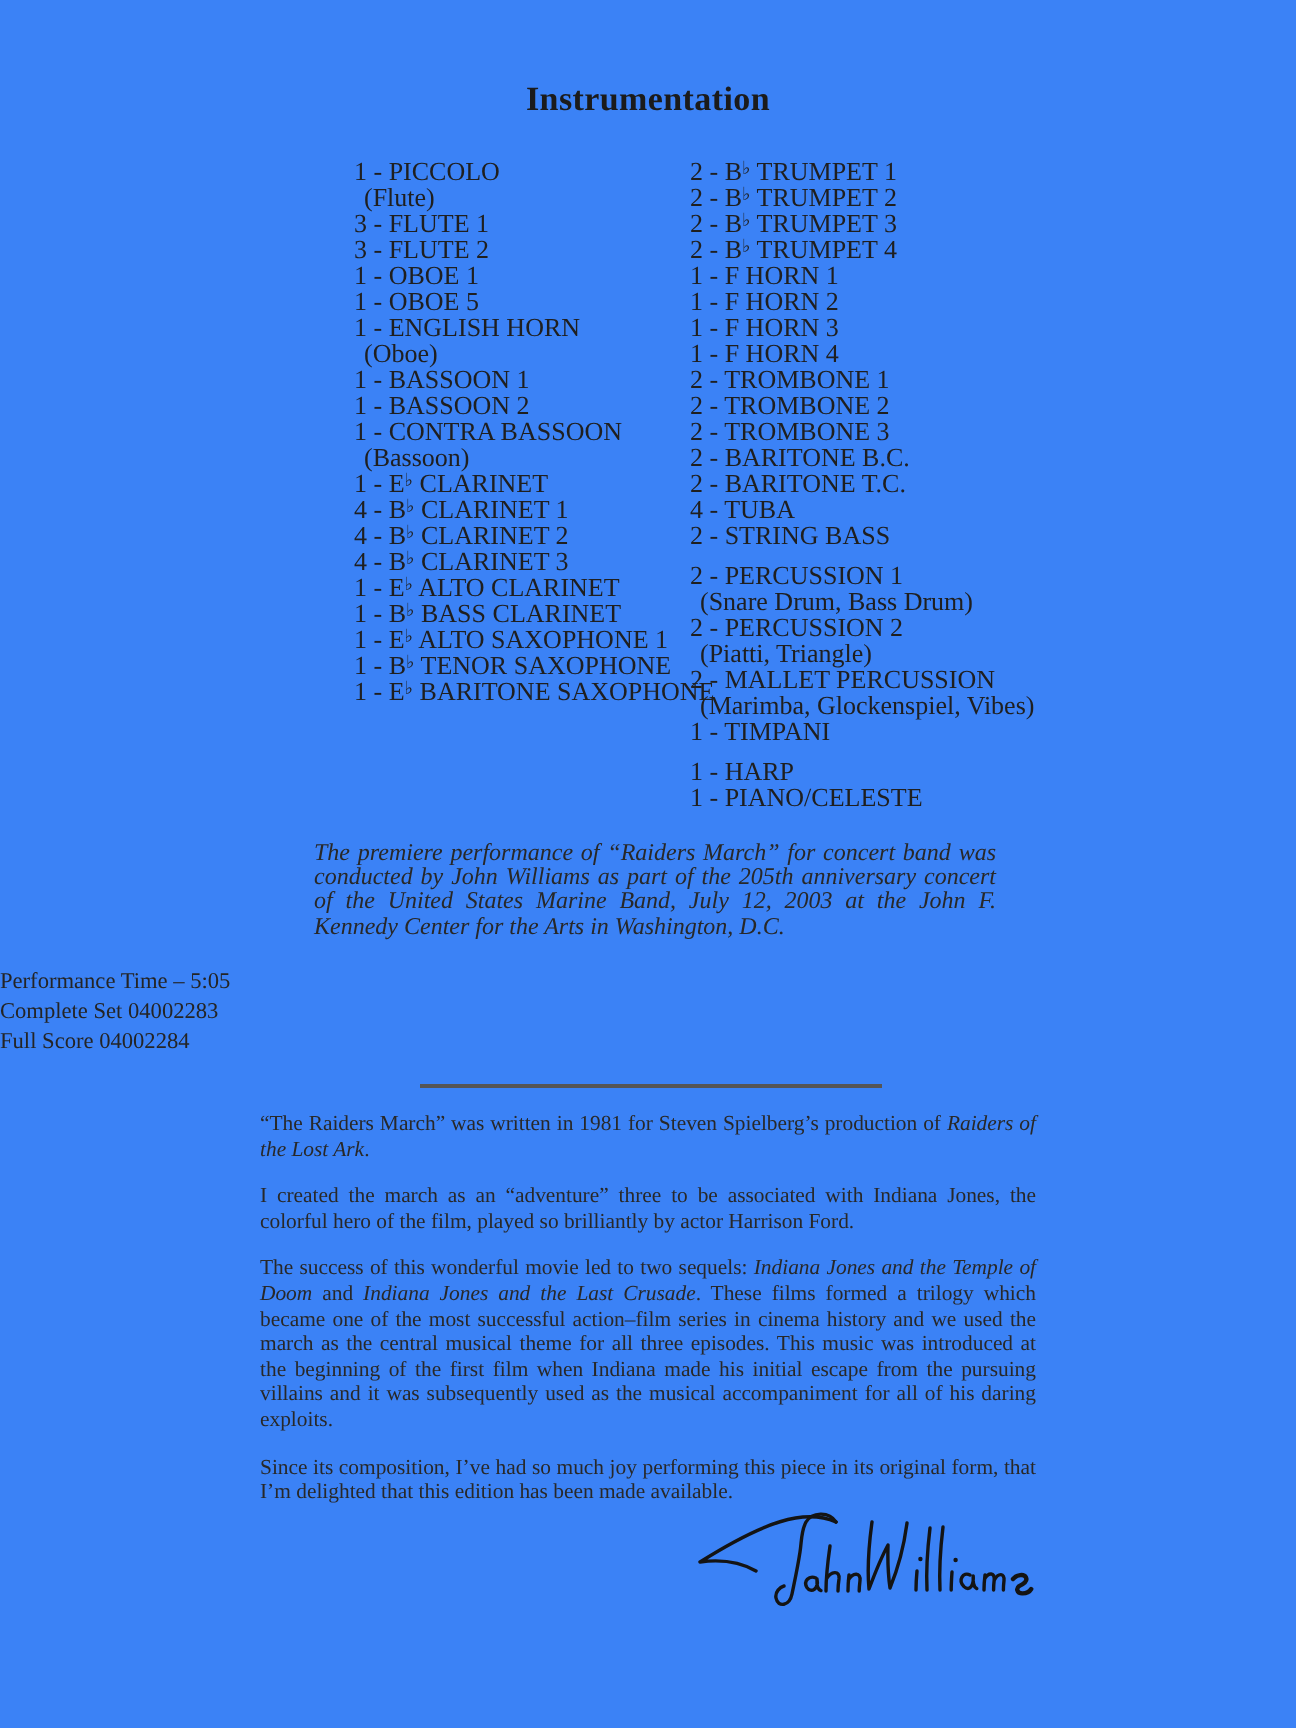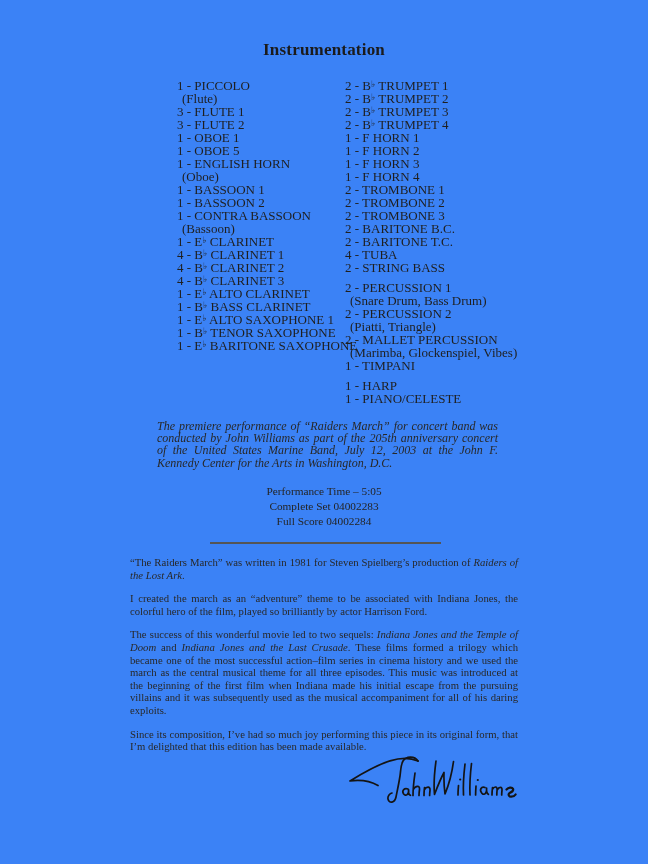--- a/index.html
+++ b/index.html
@@ -53,21 +53,21 @@
     line-height: 12.2px;
     text-align: justify;
     color: #282828;
     font-style: italic;
   }
   .details {
     position: absolute;
     top: 484px;
     left: 0;
     width: 100%;
-    text-align: center;
+    text-align: left;
     font-size: 11.3px;
     line-height: 15.2px;
     color: #242424;
   }
   .rule {
     position: absolute;
     top: 542px;
     left: 210px;
     width: 231px;
     height: 2px;
@@ -169,21 +169,21 @@
   <div class="details">
     <div>Performance Time – 5:05</div>
     <div>Complete Set 04002283</div>
     <div>Full Score 04002284</div>
   </div>
 
   <hr class="rule">
 
   <div class="body-text">
       <p><span>“The Raiders March” was written in 1981 for Steven Spielberg’s production of </span><em>Raiders of the Lost Ark</em><span>.</span></p>
-      <p><span>I created the march as an “adventure” theme to be associated with Indiana Jones, the colorful hero of the film, played so brilliantly by actor Harrison Ford.</span></p>
+      <p><span>I created the march as an “adventure” three to be associated with Indiana Jones, the colorful hero of the film, played so brilliantly by actor Harrison Ford.</span></p>
       <p><span>The success of this wonderful movie led to two sequels: </span><em>Indiana Jones and the Temple of Doom</em><span> and </span><em>Indiana Jones and the Last Crusade</em><span>. These films formed a trilogy which became one of the most successful action–film series in cinema history and we used the march as the central musical theme for all three episodes. This music was introduced at the beginning of the first film when Indiana made his initial escape from the pursuing villains and it was subsequently used as the musical accompaniment for all of his daring exploits.</span></p>
       <p><span>Since its composition, I’ve had so much joy performing this piece in its original form, that I’m delighted that this edition has been made available.</span></p>
     </div>
 
   <div class="signature" aria-label="John Williams">
     <svg viewBox="0 0 190 65" xmlns="http://www.w3.org/2000/svg">
 
       <path class="sig-stroke" d="M 76 13 C 60 6 40 13 8 33 C 19 31.5 29 33.5 36 37.5"></path>
 
       <path class="sig-stroke" d="M 76 13 C 72.5 7.5 64 8 61 13 C 58.5 17.5 58.8 23 58 28 C 56.8 36 55 44 54 49 C 52.8 55 47 56 46 51 C 45.4 48 48 45.5 50 45"></path>

